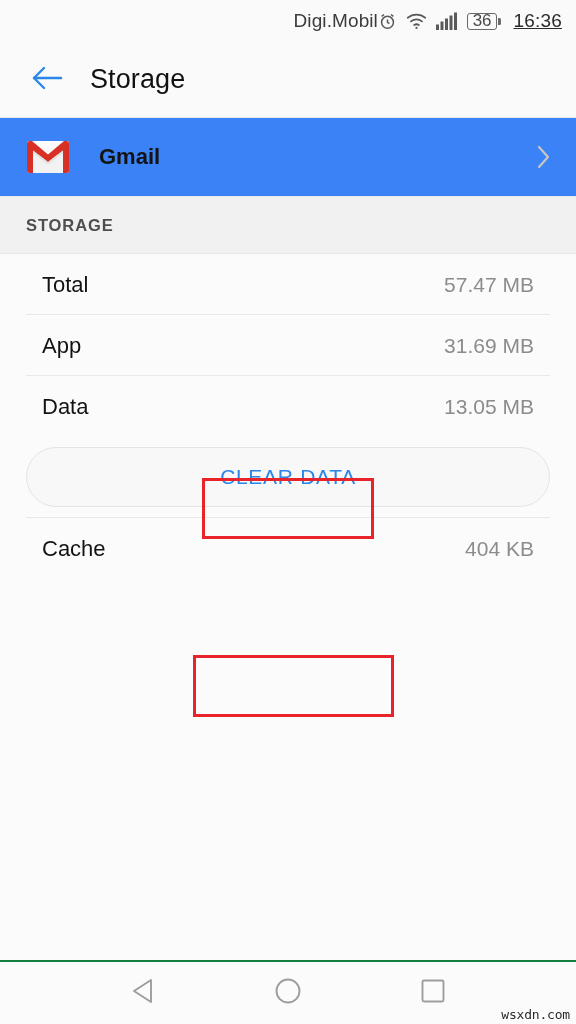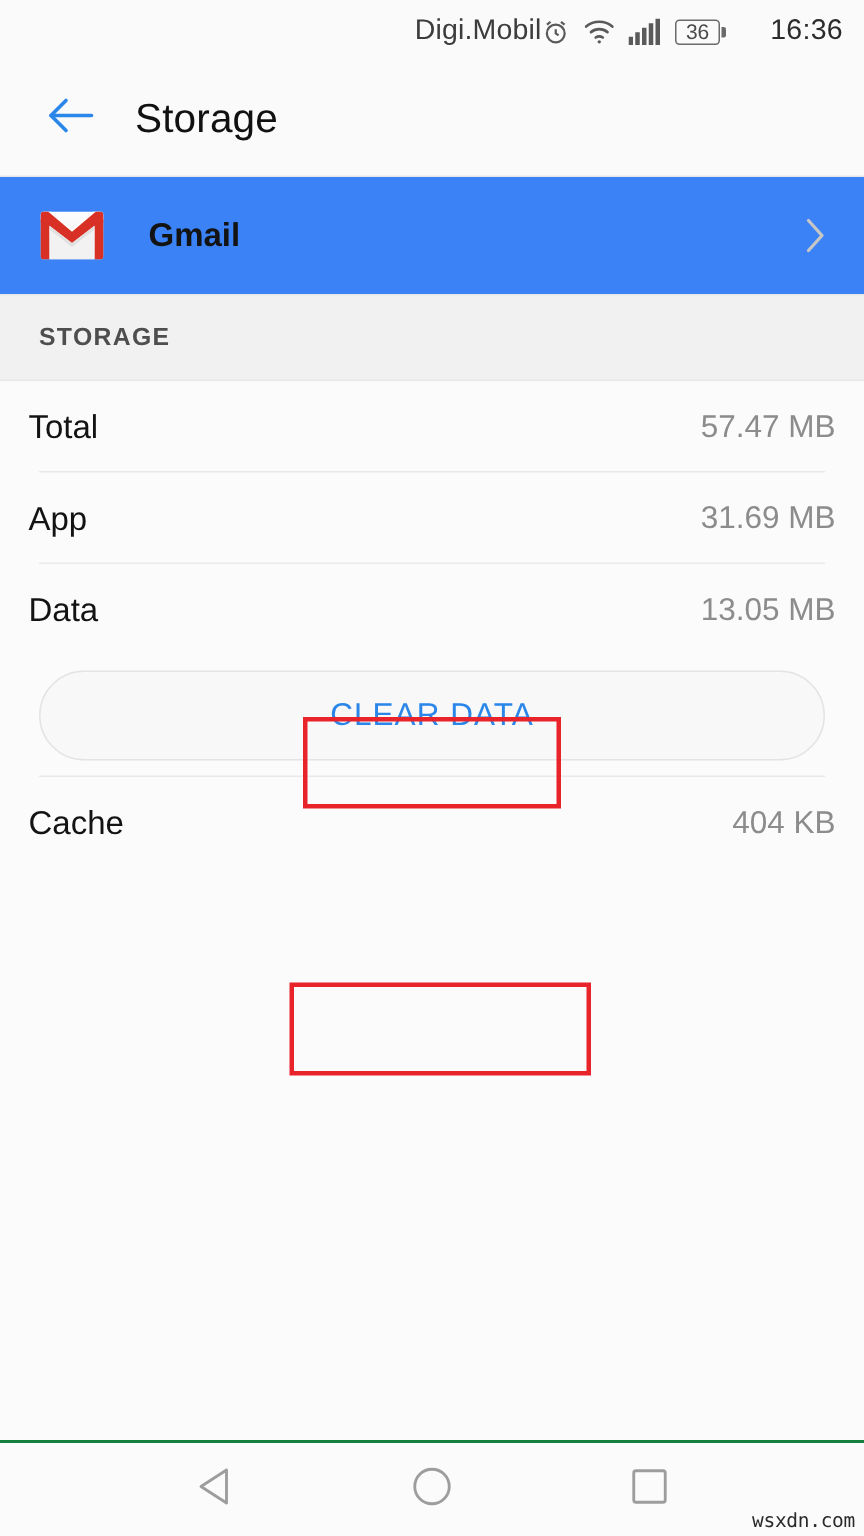--- a/index.html
+++ b/index.html
@@ -48,38 +48,39 @@
     display: flex;
     align-items: center;
     gap: 9px;
   }
 
   .status-icons svg { display: block; }
 
   .clock {
     font-size: 19px;
     color: #2b2b2b;
-    margin-left: 20px;
+    margin-left: 3px;
     letter-spacing: 0.2px;
+    text-decoration: underline;
   }
 
   .batt-wrap {
     display: flex;
     align-items: center;
   }
 
   .batt-body {
     width: 30px;
     height: 17px;
     border: 1.6px solid #6a6a6a;
     border-radius: 3px;
     display: flex;
     align-items: center;
     justify-content: center;
-    font-size: 14px;
+    font-size: 17px;
     color: #4a4a4a;
     letter-spacing: -0.2px;
   }
 
   .batt-tip {
     width: 3px;
     height: 7px;
     background: #6a6a6a;
     border-radius: 0 1.5px 1.5px 0;
     margin-left: 1.5px;
@@ -165,21 +166,21 @@
   .content {
     flex: 1 1 auto;
     background: #fbfbfb;
     position: relative;
   }
 
   .stat-row {
     height: 61px;
     display: flex;
     align-items: center;
-    padding: 0 19px;
+    padding: 0 42px;
     position: relative;
   }
 
   .stat-row.with-divider::after {
     content: "";
     position: absolute;
     left: 26px;
     right: 26px;
     bottom: 0;
     height: 1px;

